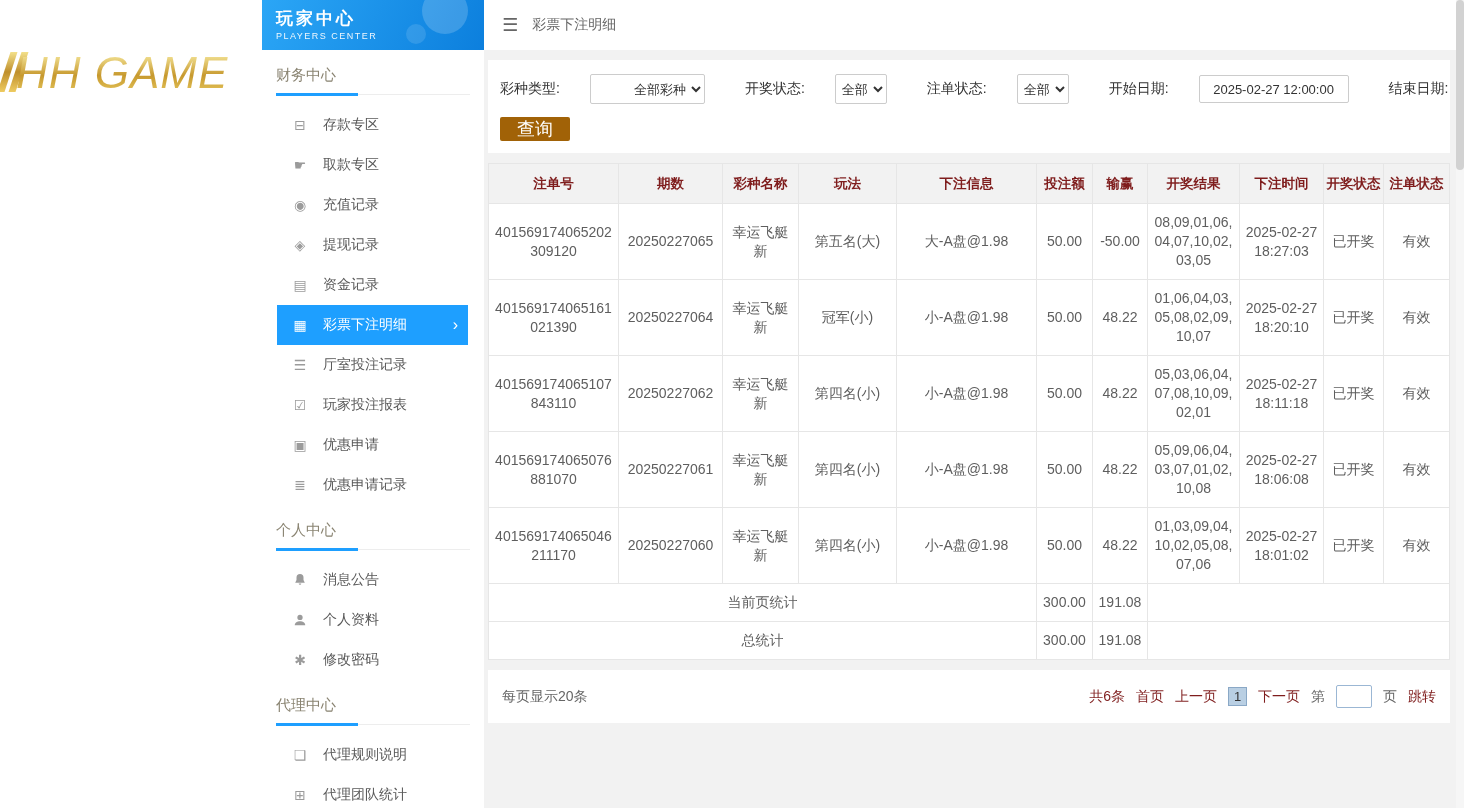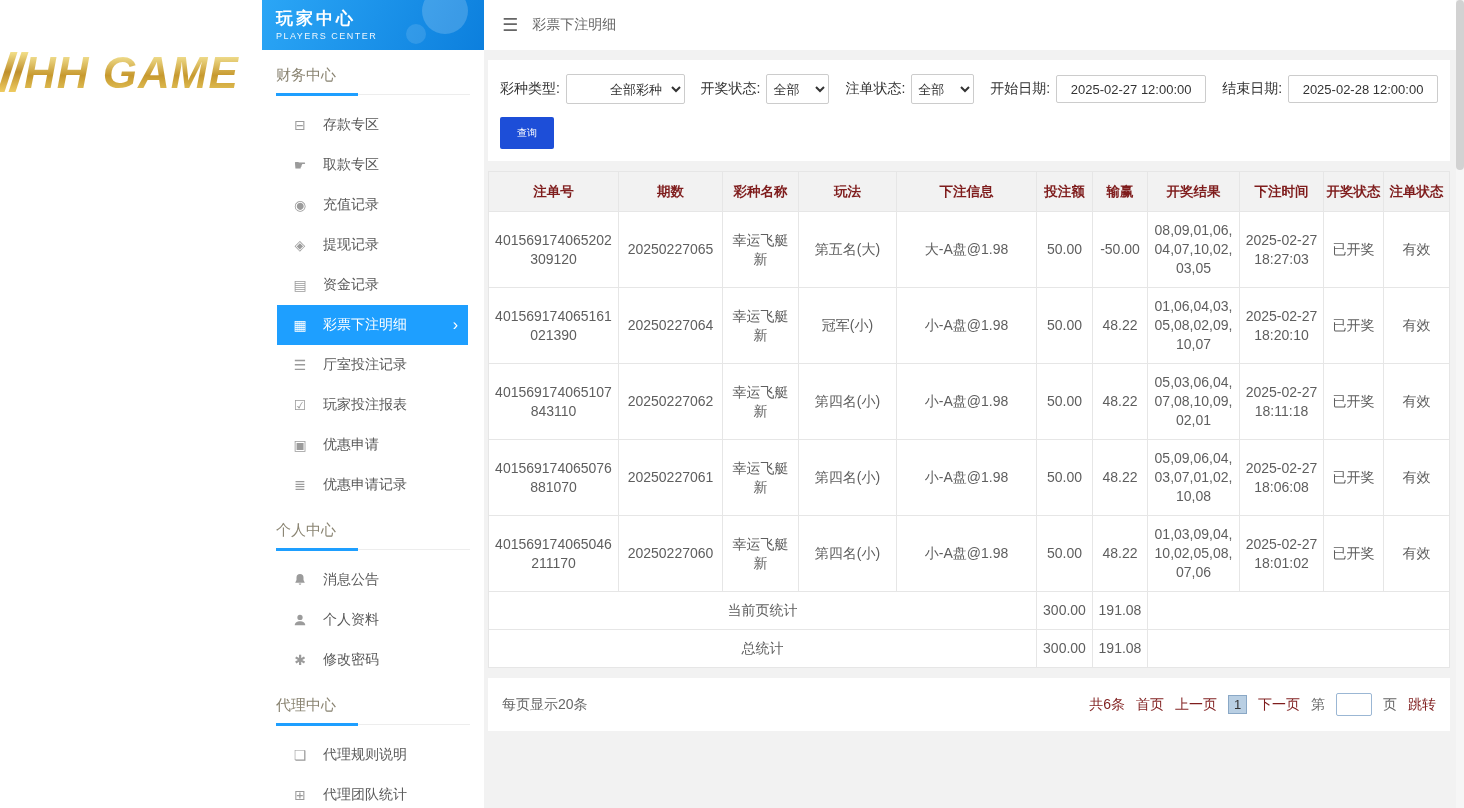--- a/index.html
+++ b/index.html
@@ -7,21 +7,21 @@
   body {
     width:1464px; height:808px; overflow:hidden;
     font-family:"Liberation Sans","DejaVu Sans",sans-serif;
     background:#fff; display:flex;
   }
   
   .logo-area { width:262px; height:100%; background:#fff; position:relative; overflow:hidden; flex-shrink:0; }
   .logo-bars { position:absolute; top:52px; left:4px; display:flex; gap:4px; transform:skewX(-18deg); }
   .logo-bar { width:7px; height:40px; background:linear-gradient(180deg,#f3e08a,#bf8f2c,#eecb61); }
   .logo-text {
-    position:absolute; top:48px; left:24px; font-size:44px; font-weight:bold; font-style:italic;
+    position:absolute; top:48px; left:16px; font-size:44px; font-weight:normal; font-style:italic;
     letter-spacing:1px; white-space:nowrap;
     background:linear-gradient(180deg,#f6e89c 10%,#c79а2e 55%,#ecd067);
     background:linear-gradient(180deg,#f6e89c 10%,#c7992e 55%,#ecd067);
     -webkit-background-clip:text; background-clip:text; color:transparent;
   }
   
   .sidebar { width:222px; height:100%; background:#fff; flex-shrink:0; overflow:hidden; }
   .sidebar-header {
     height:50px; background:linear-gradient(115deg,#2ba6f6,#0c7fdd);
     position:relative; color:#fff; padding:7px 0 0 14px; overflow:hidden;
@@ -46,28 +46,28 @@
   .chevron { position:absolute; right:10px; font-size:16px; color:#fff; }
   
   .main { flex:1; background:#f2f2f2; height:100%; display:flex; flex-direction:column; overflow:hidden; }
   .topbar { height:50px; background:#fff; display:flex; align-items:center; padding-left:18px; gap:14px; flex-shrink:0; }
   .hamburger { color:#666; font-size:18px; cursor:pointer; }
   .page-title { color:#666; font-size:14px; }
   .content { padding:10px 14px 0 4px; }
   .card { background:#fff; margin-bottom:10px; }
   
   .filter-card { padding:14px 12px 12px; }
-  .filter-row { display:flex; align-items:center; font-size:14px; color:#333; white-space:nowrap; }
+  .filter-row { display:flex; align-items:center; font-size:14px; color:#333; white-space:nowrap;gap:24px; }
   .f-label { margin:0 6px 0 0; }
   .f-gap { margin-left:16px; }
   select { height:30px; border:1px solid #ccc; border-radius:2px; padding:0 2px; font-size:13px; color:#333; background:#fff; }
   .sel-wide { width:136px;padding-left:39px; }
   .sel-small { width:76px; }
   .date-input { height:28px; width:150px; border:1px solid #ccc; border-radius:2px; font-size:13px; color:#333; text-align:center; }
-  .btn-primary { margin-top:13px; background:#1d4ed8; color:#fff; border:none; height:32px; padding:0 17px; font-size:10px; border-radius:2px; cursor:pointer; }
+  .btn-primary { margin-top:13px; background:#a16207; color:#fff; border:none; height:24px; padding:0 17px; font-size:18px; border-radius:2px; cursor:pointer; }
   
   table { width:100%; border-collapse:collapse; table-layout:fixed; font-size:14px; color:#5e5e5e; }
   th,td { border:1px solid #e6e6e6; text-align:center; vertical-align:middle; word-break:break-all; line-height:19px; }
   th { background:#f2f2f2; color:#7f1d1d; font-weight:bold; font-size:13.5px; height:40px; padding:4px 2px; }
   td { padding:9px 3px; }
   tr.summary td { padding:9px 3px; }
   
   .footer-card { display:flex; justify-content:space-between; align-items:center; padding:15px 14px; font-size:14px; color:#666; }
   .pagination { display:flex; align-items:center; gap:11px; }
   .pg-link { color:#7f1d1d; cursor:pointer; text-decoration:none; }

